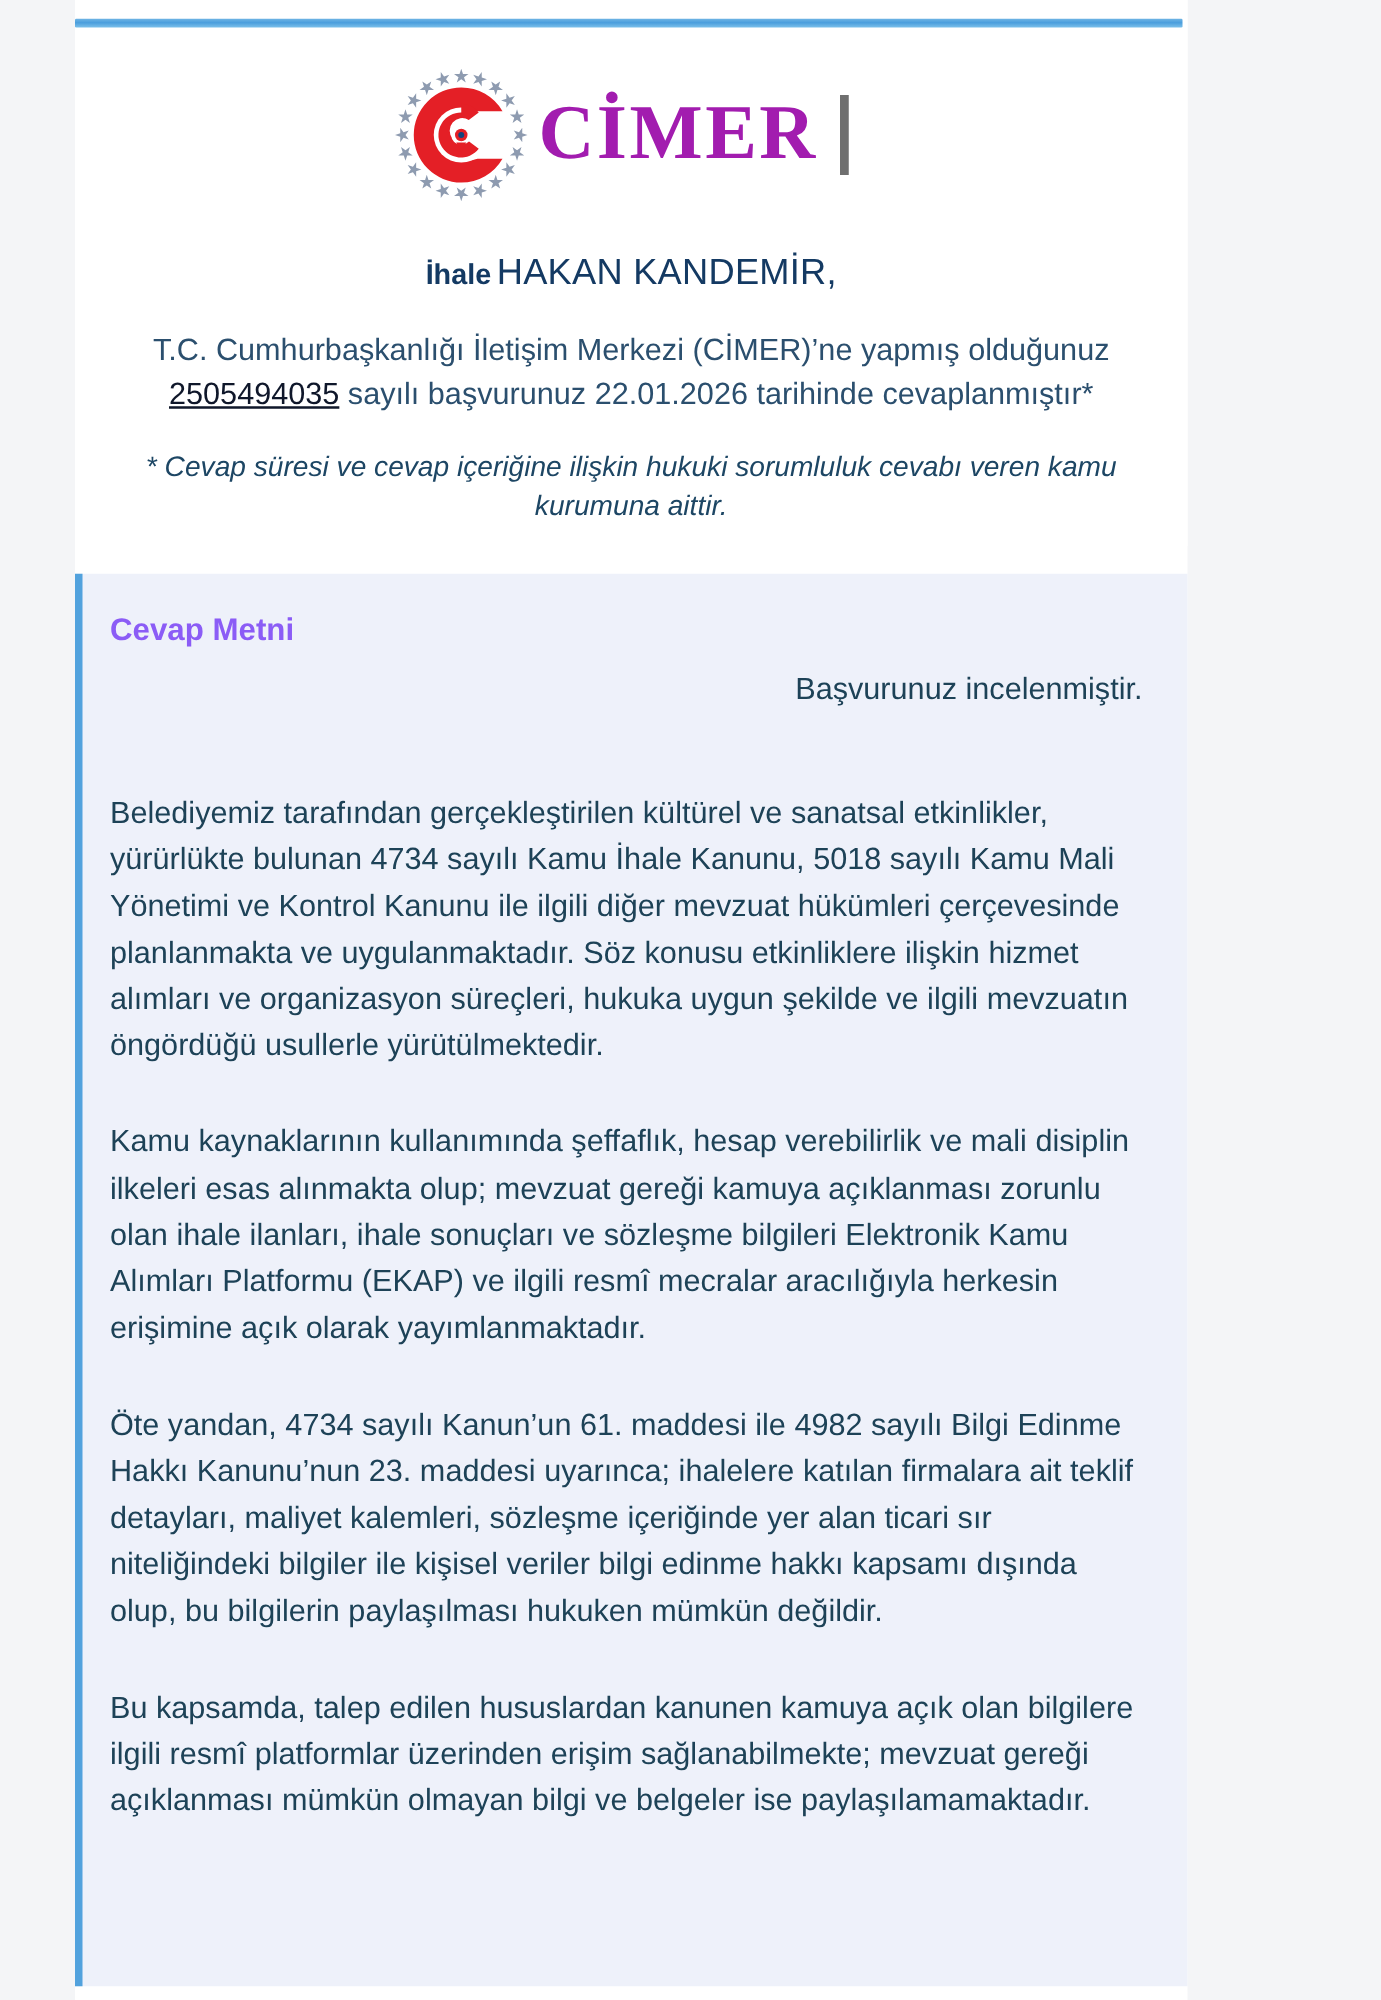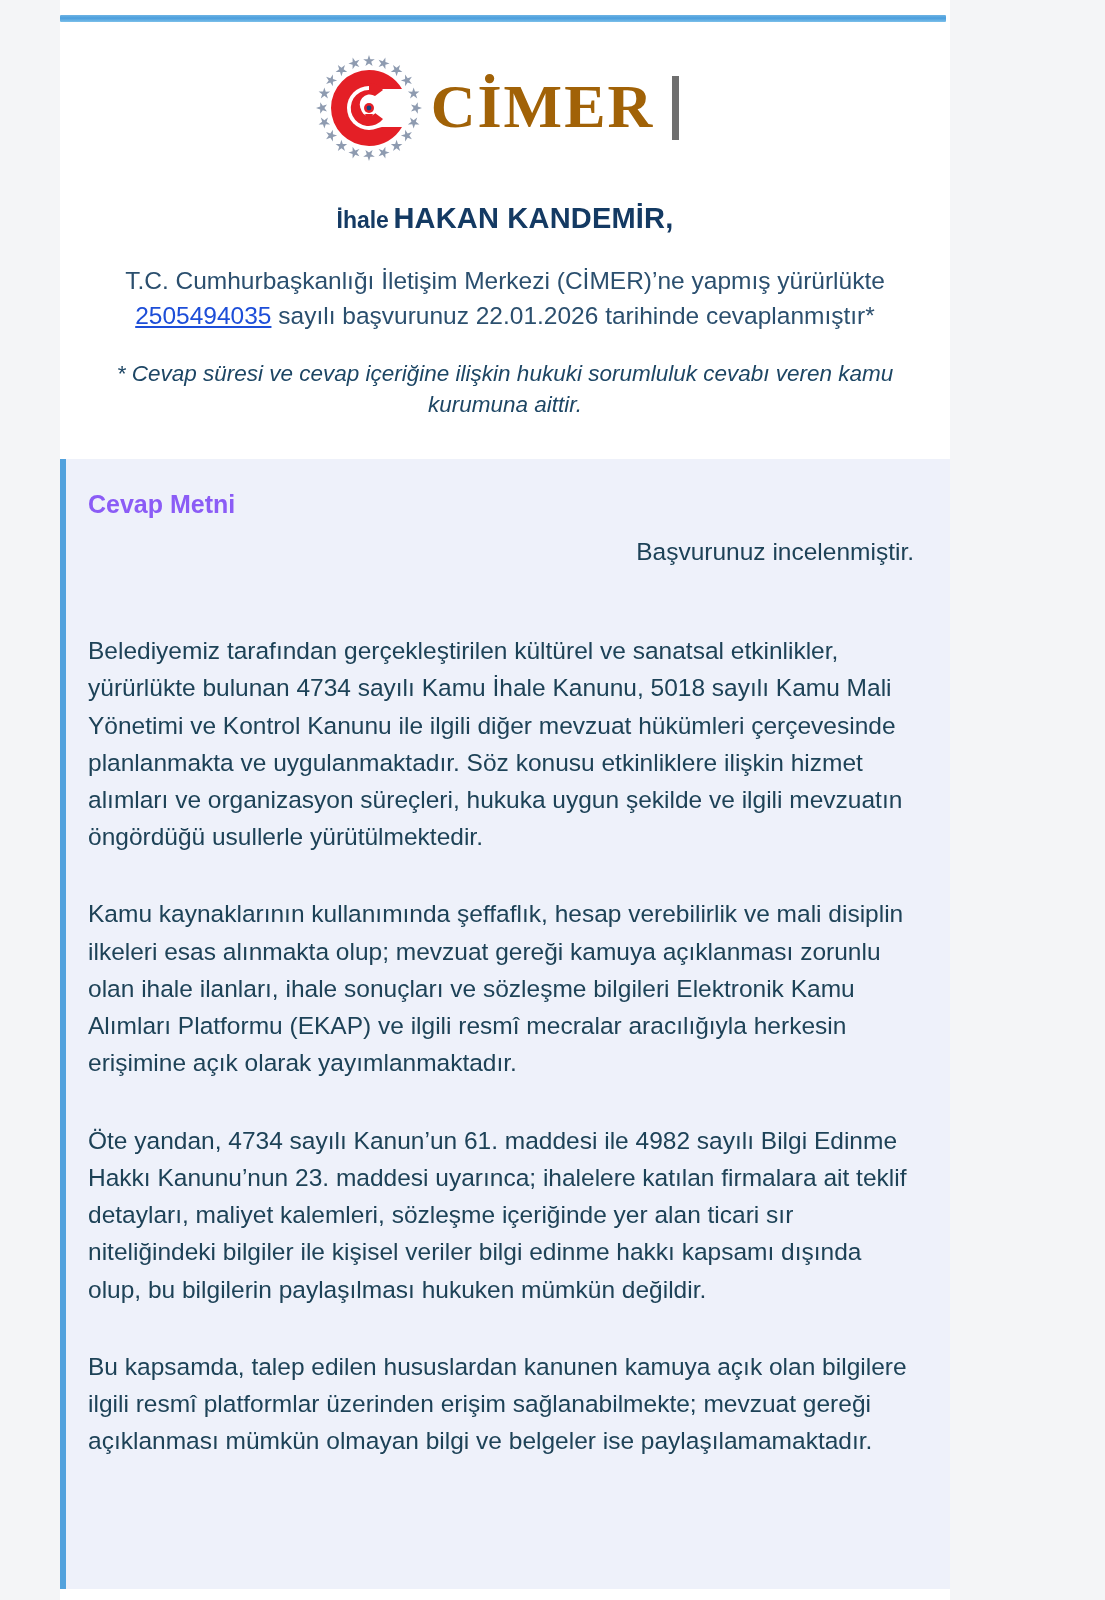--- a/index.html
+++ b/index.html
@@ -56,21 +56,21 @@
     width: 112px;
     height: 112px;
     position: relative;
     flex: none;
   }
 
   .logo-word {
     font-family: "Liberation Serif", "DejaVu Serif", serif;
     font-size: 62px;
     font-weight: 700;
-    color: #a16207;
+    color: #a21caf;
     letter-spacing: 2px;
     line-height: 1;
     margin-left: 6px;
     margin-top: -4px;
   }
 
   .logo-divider {
     width: 7px;
     height: 64px;
     background: #6f6f6f;
@@ -93,33 +93,33 @@
     color: #143a63;
     margin: 26px 0 0 0;
     line-height: 1.25;
   }
   .salutation .sal-prefix {
     font-size: 23px;
     font-weight: 700;
   }
   .salutation .sal-name {
     font-size: 29px;
-    font-weight: 700;
+    font-weight: 400;
     letter-spacing: 0.2px;
   }
 
   .intro {
     text-align: center;
     color: #2b4f6e;
     font-size: 24.5px;
     line-height: 1.42;
     margin: 28px 46px 0 46px;
   }
   .intro .ref-link {
-    color: #1d4ed8;
+    color: #0f172a;
     text-decoration: underline;
     text-align: right;
   }
 
   .disclaimer {
     text-align: center;
     color: #1d4664;
     font-size: 22.5px;
     font-style: italic;
     line-height: 1.4;
@@ -210,21 +210,21 @@
       <div class="logo-divider"></div>
 
     </div>
 
     <div class="salutation">
       <span class="sal-prefix">İhale</span>
       <span class="sal-name">HAKAN KANDEMİR,</span>
     </div>
 
     <div class="intro">
-      <span>T.C. Cumhurbaşkanlığı İletişim Merkezi (CİMER)’ne yapmış yürürlükte</span>
+      <span>T.C. Cumhurbaşkanlığı İletişim Merkezi (CİMER)’ne yapmış olduğunuz</span>
       <a class="ref-link" href="#">2505494035</a><span> sayılı başvurunuz 22.01.2026 tarihinde cevaplanmıştır*</span>
     </div>
 
     <div class="disclaimer">* Cevap süresi ve cevap içeriğine ilişkin hukuki sorumluluk cevabı veren kamu kurumuna aittir.</div>
   </div>
 
   <div class="answer">
     <div class="answer-title">Cevap Metni</div>
 
     <p class="lead">Başvurunuz incelenmiştir.</p>

